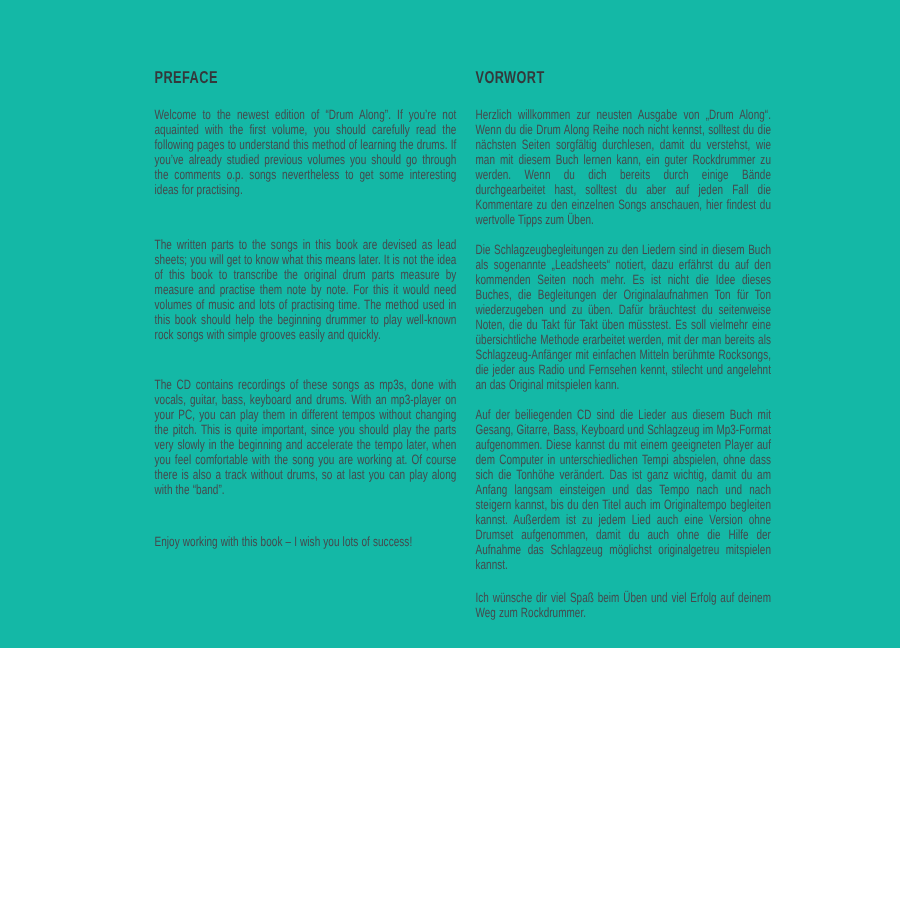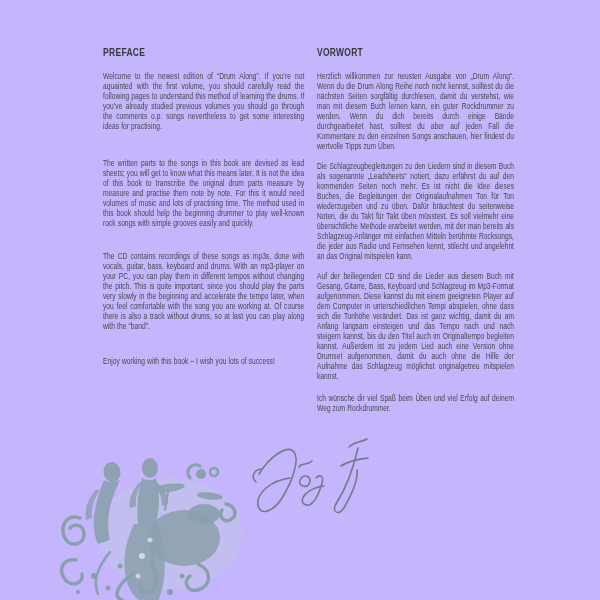--- a/index.html
+++ b/index.html
@@ -1,17 +1,17 @@
 <!DOCTYPE html>
 <html><head>
 <meta charset="utf-8">
 <style>
   html,body{margin:0;padding:0;background:#ffffff;}
   .page{
-    position:relative;width:600px;height:600px;background:#c4b5fd;overflow:hidden;
+    position:relative;width:600px;height:432px;background:#14b8a6;overflow:hidden;
     font-family:"Liberation Sans",sans-serif;
   }
   .col{position:absolute;top:46px;color:#43474b;transform-origin:0 0;}
   .col-left{left:103px;width:272px;transform:scaleX(0.74);}
   .col-right{left:317px;width:268px;transform:scaleX(0.735);}
   .col h2{
     margin:0;font-size:11.5px;line-height:12px;font-weight:bold;
     letter-spacing:.4px;color:#34383b;
   }
   .col p{

